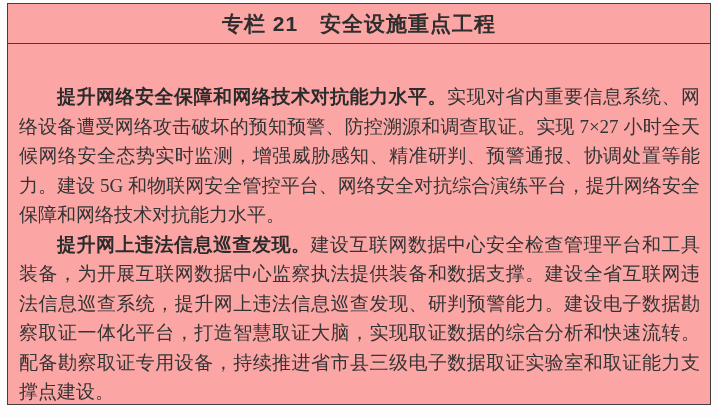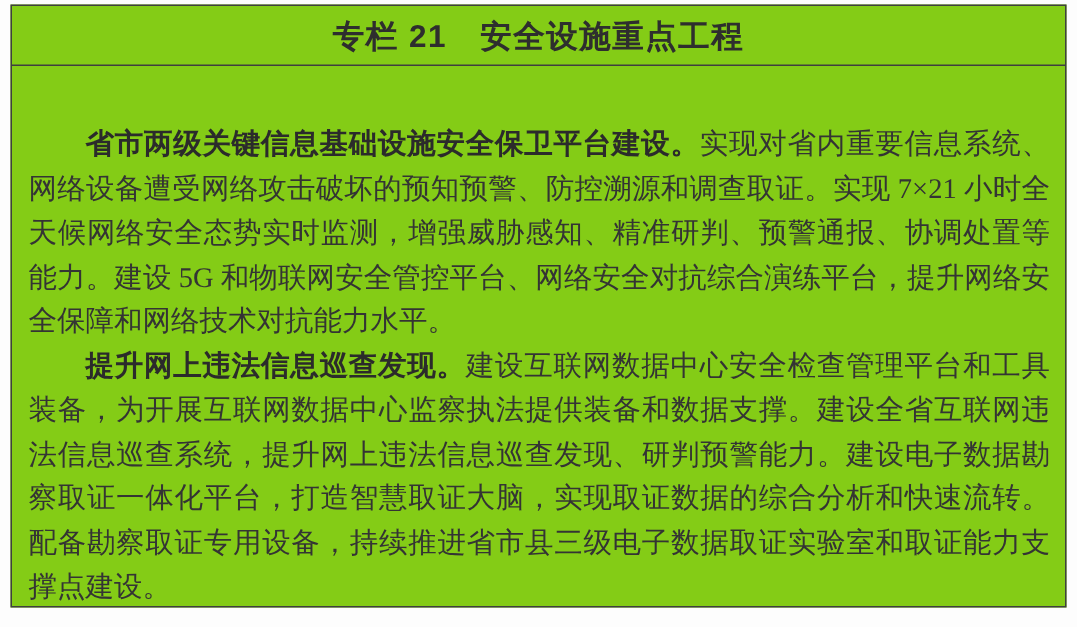--- a/index.html
+++ b/index.html
@@ -14,21 +14,21 @@
     overflow: hidden;
     font-family: "Liberation Serif", "DejaVu Serif", serif;
   }
   .panel {
     position: absolute;
     left: 7px;
     top: 3px;
     width: 702px;
     height: 400px;
     border: 1px solid #3f3f3f;
-    background: #84cc16;
+    background: #fca5a5;
     box-sizing: content-box;
   }
   .panel-title {
     height: 39px;
     border-bottom: 1px solid #3f3f3f;
     display: flex;
     align-items: center;
     justify-content: center;
     font-family: "Liberation Sans", "DejaVu Sans", sans-serif;
     font-weight: 700;
@@ -52,16 +52,16 @@
     font-weight: 700;
     color: #2b2b2b;
   }
 </style>
 </head>
 <body>
 
 <div class="panel">
   <div class="panel-title">专栏 21　安全设施重点工程</div>
   <div class="panel-body">
-    <p><span class="lead">省市两级关键信息基础设施安全保卫平台建设。</span><span>实现对省内重要信息系统、网络设备遭受网络攻击破坏的预知预警、防控溯源和调查取证。实现 7×21 小时全天候网络安全态势实时监测，增强威胁感知、精准研判、预警通报、协调处置等能力。建设 5G 和物联网安全管控平台、网络安全对抗综合演练平台，提升网络安全保障和网络技术对抗能力水平。</span></p>
+    <p><span class="lead">提升网络安全保障和网络技术对抗能力水平。</span><span>实现对省内重要信息系统、网络设备遭受网络攻击破坏的预知预警、防控溯源和调查取证。实现 7×27 小时全天候网络安全态势实时监测，增强威胁感知、精准研判、预警通报、协调处置等能力。建设 5G 和物联网安全管控平台、网络安全对抗综合演练平台，提升网络安全保障和网络技术对抗能力水平。</span></p>
     <p><span class="lead">提升网上违法信息巡查发现。</span><span>建设互联网数据中心安全检查管理平台和工具装备，为开展互联网数据中心监察执法提供装备和数据支撑。建设全省互联网违法信息巡查系统，提升网上违法信息巡查发现、研判预警能力。建设电子数据勘察取证一体化平台，打造智慧取证大脑，实现取证数据的综合分析和快速流转。配备勘察取证专用设备，持续推进省市县三级电子数据取证实验室和取证能力支撑点建设。</span></p>
   </div>
 </div>
 
 </body></html>

